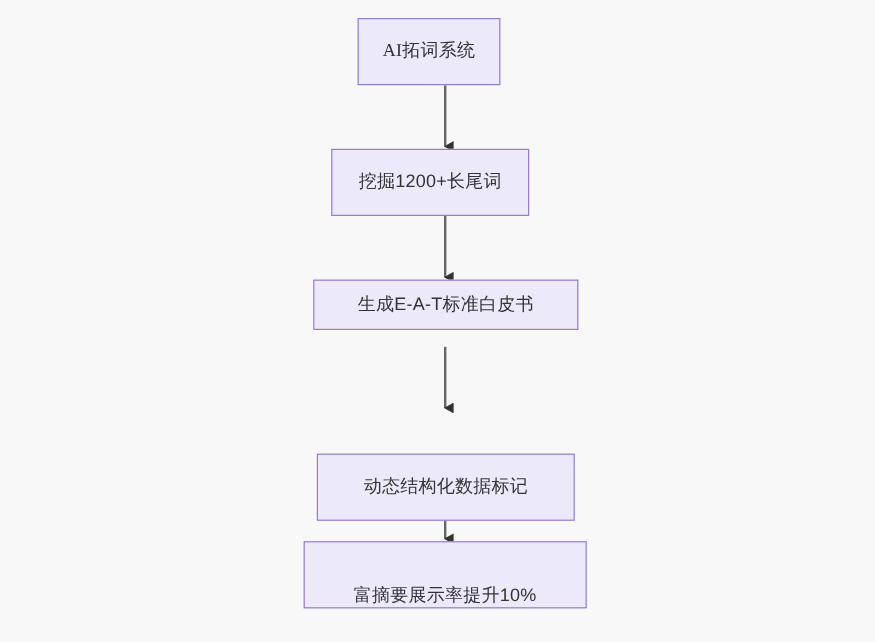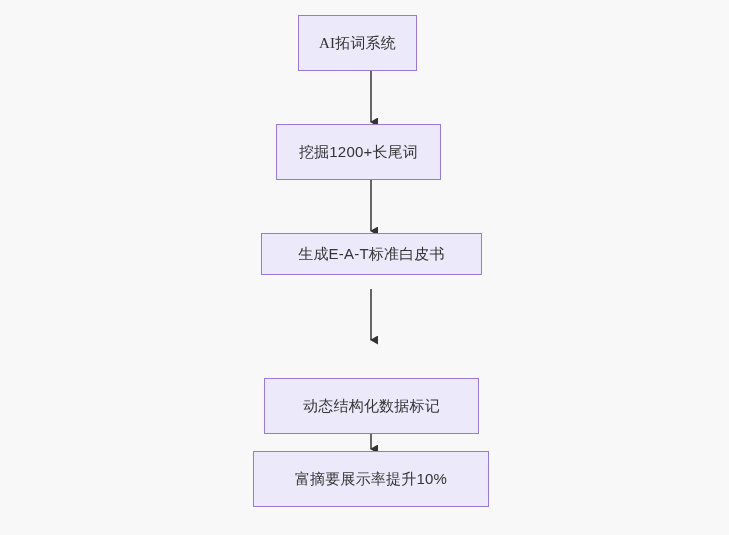--- a/index.html
+++ b/index.html
@@ -82,17 +82,17 @@
   </div>
 
   <div class="node" style="left:261px; top:233px; width:221px; height:42px;">
     <span class="node-label">生成E-A-T标准白皮书</span>
   </div>
 
   <div class="node" style="left:264px; top:342px; width:215px; height:56px;margin-top:36px;">
     <span class="node-label">动态结构化数据标记</span>
   </div>
 
-  <div class="node" style="left:253px; top:451px; width:236px; height:56px;">
+  <div class="node" style="left:253px; top:451px; width:236px; height:56px;align-items:flex-end;">
     <span class="node-label">富摘要展示率提升10%</span>
   </div>
 
 </div>
 
 </body></html>

